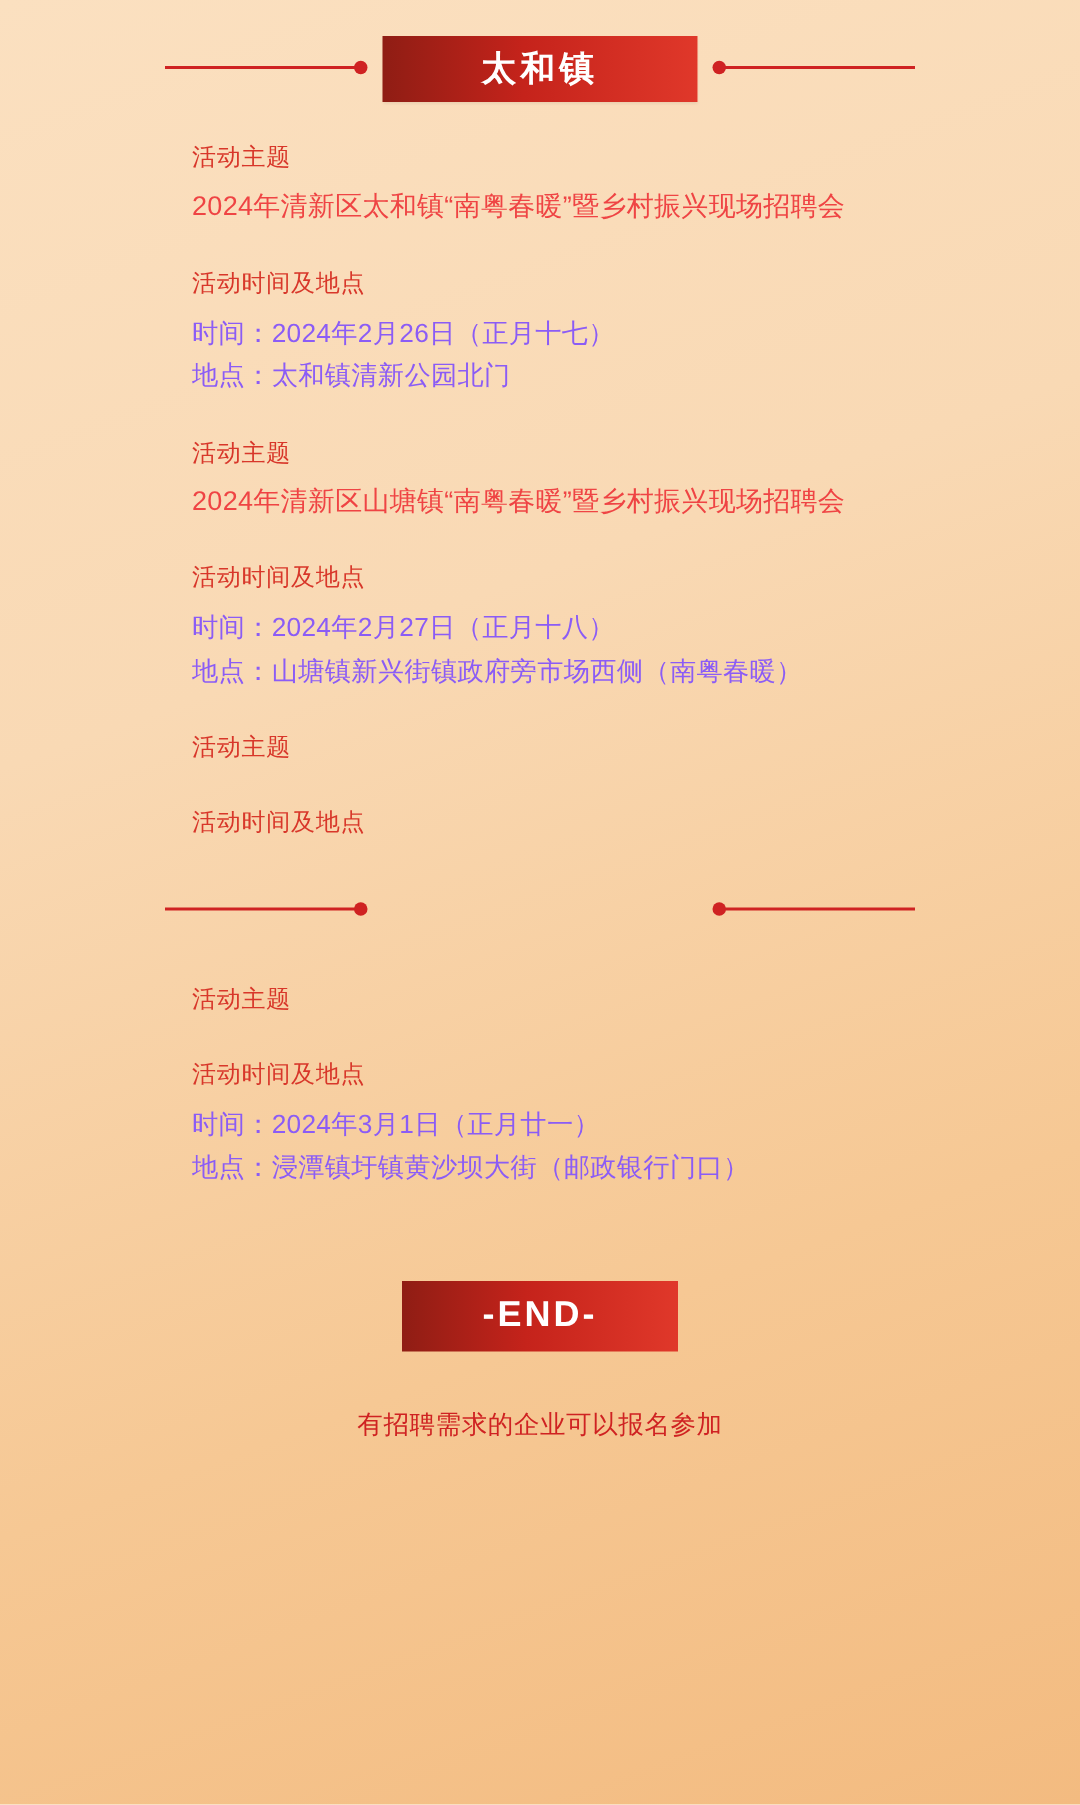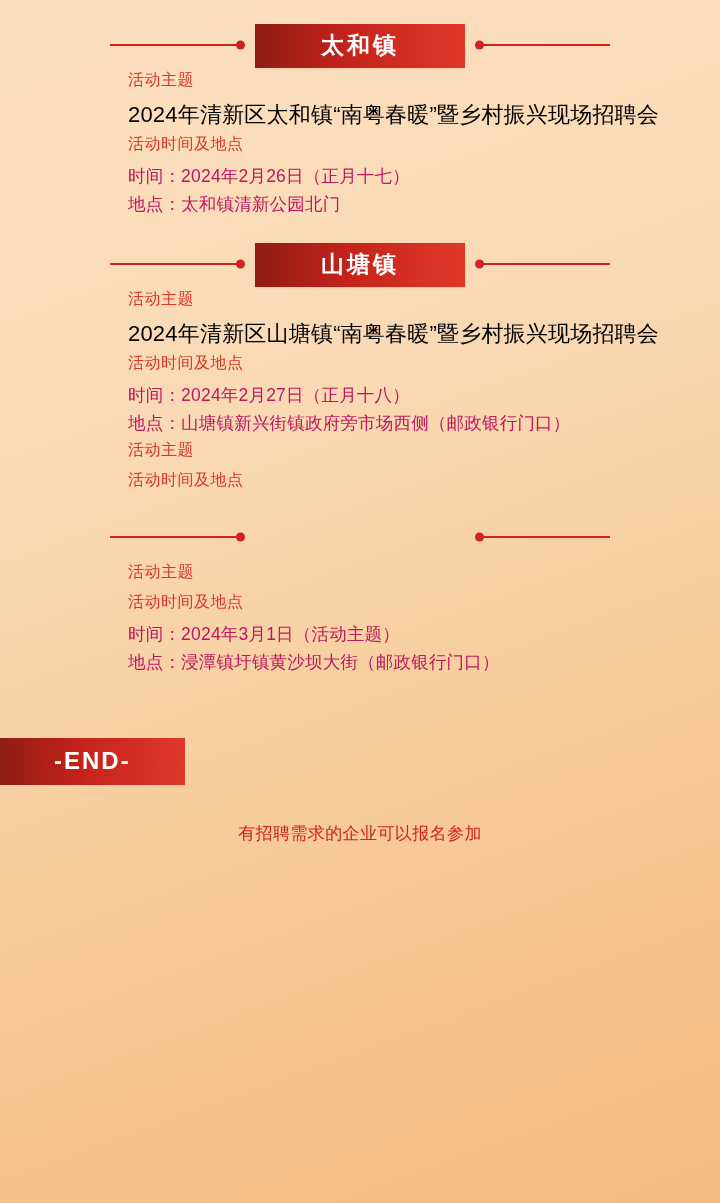--- a/index.html
+++ b/index.html
@@ -83,40 +83,42 @@
   }
 
   
   .block {
     padding: 0 0 0 128px;
   }
   .label {
     color: #d8372a;
     font-size: 16px;
     line-height: 1.5;
+    margin-top: 26px;
     margin-bottom: 6px;
     letter-spacing: 0.5px;
   }
   .topic {
-    font-size: 22px;
-    color: #000000;
+    font-size: 18px;
+    color: #ef4444;
     line-height: 1.55;
     letter-spacing: 0.2px;
   }
   .line {
     font-size: 17.5px;
-    color: #be185d;
+    color: #8b5cf6;
     line-height: 1.62;
     letter-spacing: 0.2px;
   }
 
   
   .end-wrap {
     margin-top: 62px;
     display: flex;
+    justify-content: center;
   }
   .end-badge {
     background: linear-gradient(90deg, #8f1d14 0%, #c5231b 45%, #e0382a 100%);
     color: #fff;
     font-size: 24px;
     font-weight: bold;
     letter-spacing: 2px;
     padding: 11px 54px 12px;
     line-height: 1;
   }
@@ -147,54 +149,47 @@
     <div class="block">
       <div class="label">活动主题</div>
       <div class="topic">2024年清新区太和镇“南粤春暖”暨乡村振兴现场招聘会</div>
       <div class="label">活动时间及地点</div>
       <div class="line">时间：2024年2月26日（正月十七）</div>
       <div class="line">地点：太和镇清新公园北门</div>
     </div>
   </div>
 
   <div class="section">
-    <div class="sec-head">
-      <span class="rule left"></span>
-      <span class="dot left"></span>
-      <span class="badge">山塘镇</span>
-      <span class="dot right"></span>
-      <span class="rule right"></span>
-    </div>
     <div class="block">
       <div class="label">活动主题</div>
       <div class="topic">2024年清新区山塘镇“南粤春暖”暨乡村振兴现场招聘会</div>
       <div class="label">活动时间及地点</div>
       <div class="line">时间：2024年2月27日（正月十八）</div>
-      <div class="line">地点：山塘镇新兴街镇政府旁市场西侧（邮政银行门口）</div>
+      <div class="line">地点：山塘镇新兴街镇政府旁市场西侧（南粤春暖）</div>
     </div>
   </div>
 
   <div class="section">
     <div class="block">
       <div class="label">活动主题</div>
       <div class="label">活动时间及地点</div>
     </div>
   </div>
 
   <div class="section">
     <div class="sec-head">
       <span class="rule left"></span>
       <span class="dot left"></span>
       <span class="dot right"></span>
       <span class="rule right"></span>
     </div>
     <div class="block">
       <div class="label">活动主题</div>
       <div class="label">活动时间及地点</div>
-      <div class="line">时间：2024年3月1日（活动主题）</div>
+      <div class="line">时间：2024年3月1日（正月廿一）</div>
       <div class="line">地点：浸潭镇圩镇黄沙坝大街（邮政银行门口）</div>
     </div>
   </div>
 
   <div class="end-wrap">
     <div class="end-badge">-END-</div>
   </div>
 
   <div class="footer">
     <div>有招聘需求的企业可以报名参加</div>

